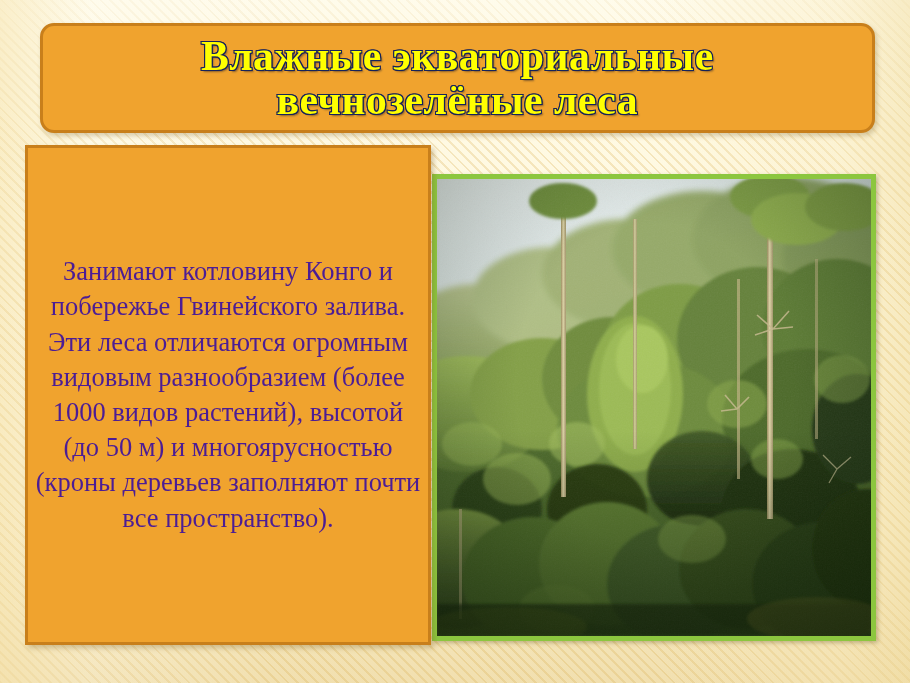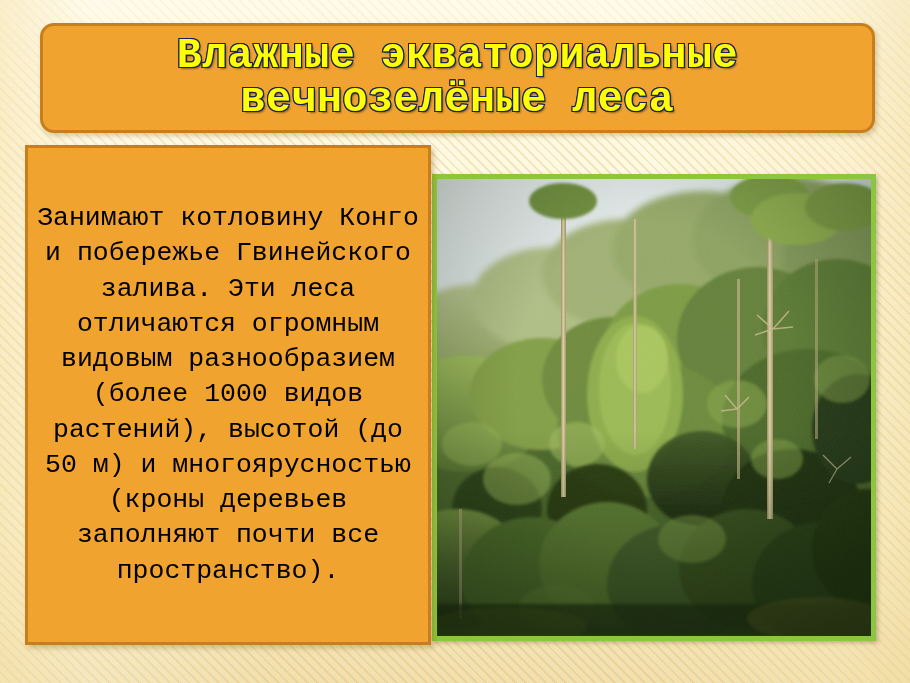--- a/index.html
+++ b/index.html
@@ -6,21 +6,21 @@
     margin: 0;
     padding: 0;
     background: #fff;
   }
 
   #slide {
     position: relative;
     width: 910px;
     height: 683px;
     overflow: hidden;
-    font-family: Liberation Mono, monospace;
+    font-family: Liberation Serif, serif;
     background-color: #f7e9bf;
   }
 
   
   #bg-stripes {
     position: absolute;
     inset: 0;
     background-color: #fbf0d2;
     background-image:
       repeating-linear-gradient(
@@ -104,21 +104,21 @@
     border: 3px solid #c87f1b;
     box-shadow: 3px 3px 5px rgba(120, 90, 30, 0.30);
     display: flex;
     align-items: center;
     justify-content: center;
     padding: 10px 4px;
     z-index: 2;
   }
 
   #body-text {
-    color: #000000;
+    color: #4c1d95;
     font-size: 26.5px;
     line-height: 1.33;
     text-align: center;
     font-weight: normal;
     width: 100%;
   }
 
   
   #photo-frame {
     position: absolute;

